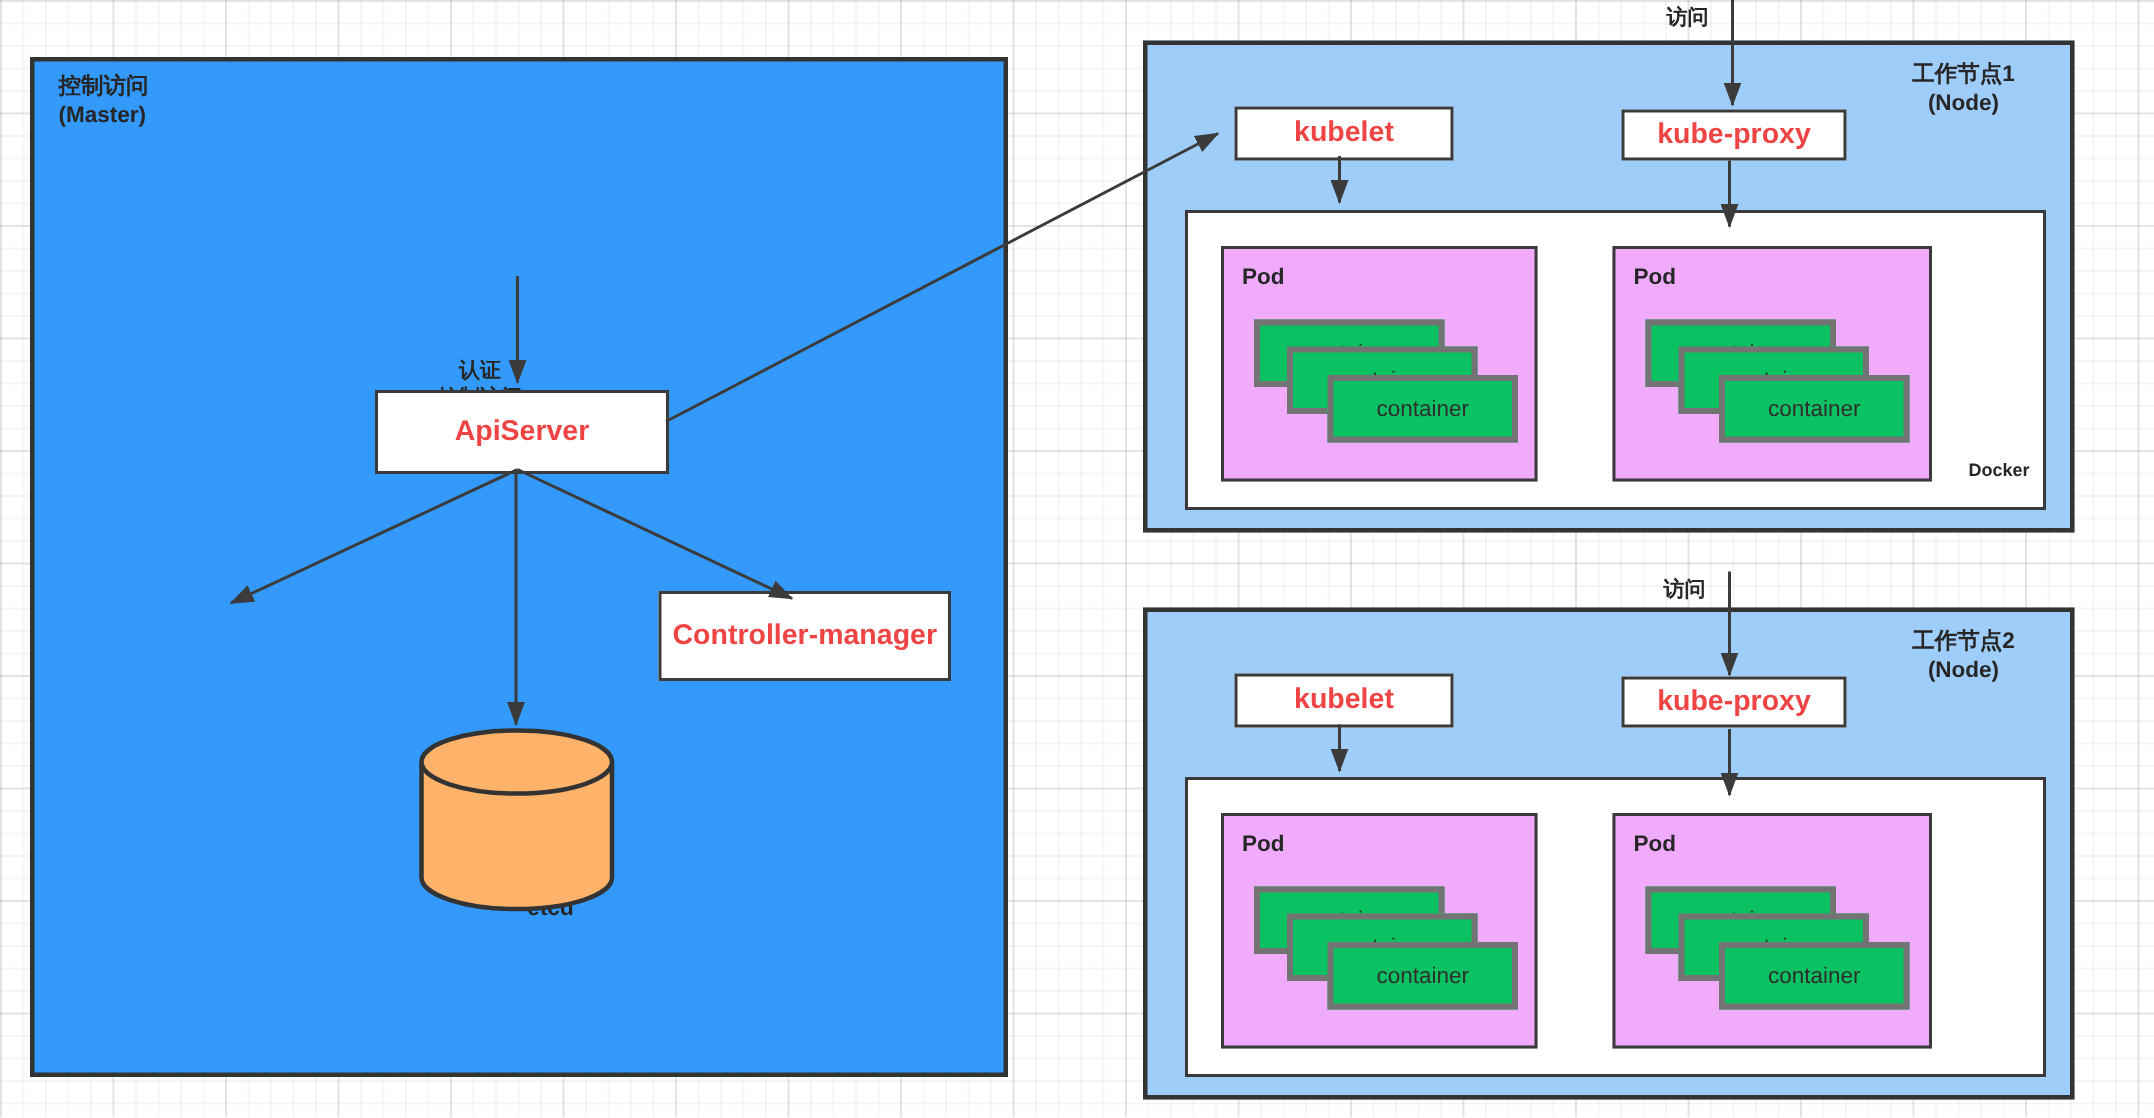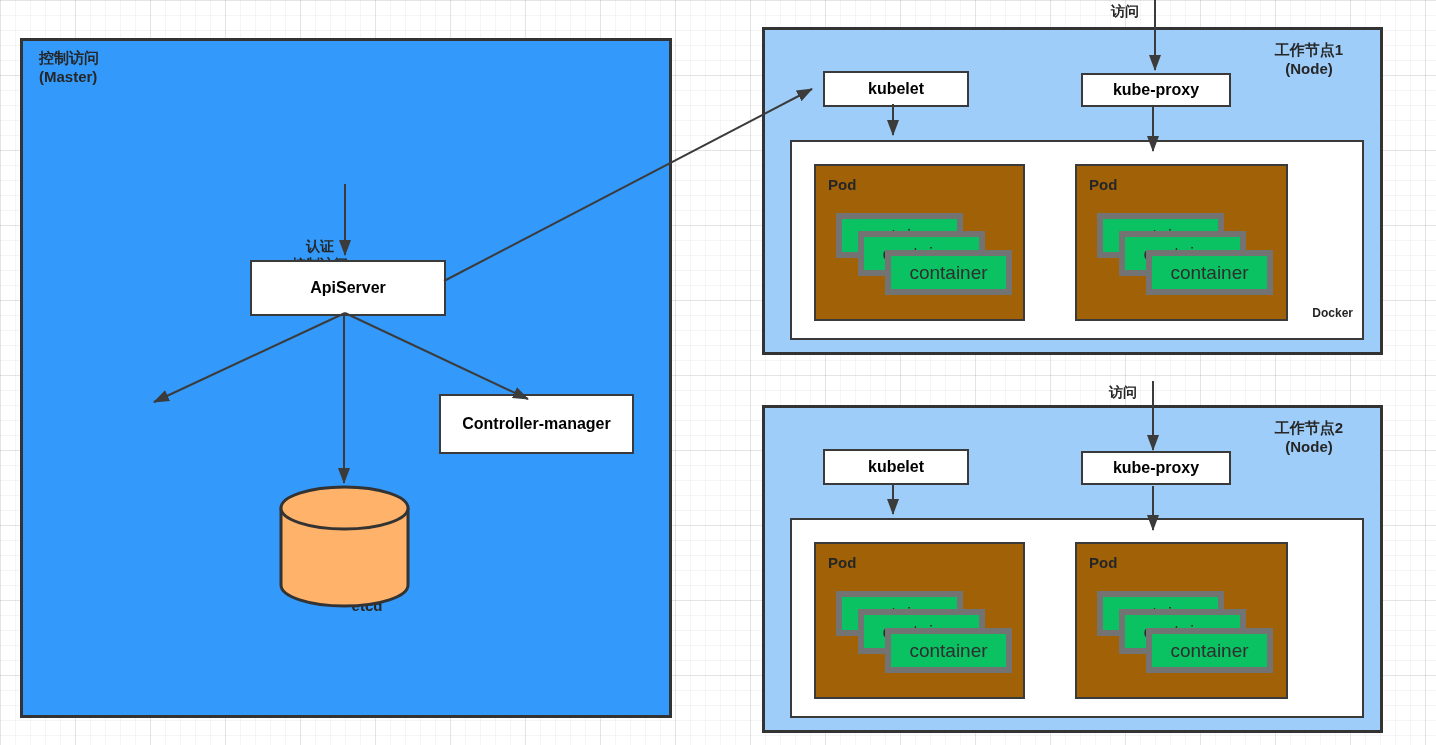--- a/index.html
+++ b/index.html
@@ -18,36 +18,36 @@
   
   .master-box{left:20px;top:38px;width:652px;height:680px;background:#3399fa;border:3px solid #333;}
   .node-box{width:621px;height:328px;background:#9ecdf9;border:3px solid #333;left:762px;}
   .node1{top:27px;}
   .node2{top:405px;}
   .region-title{font-weight:bold;font-size:15px;line-height:19px;}
   .master-title{left:16px;top:7px;text-align:left;}
   .node-title{top:10px;right:10px;width:122px;text-align:center;}
   
   .wbox{background:#fff;border:2px solid #3a3a3a;display:flex;align-items:center;justify-content:center;
-        font-weight:bold;font-size:16px;color:#000000;}
+        font-weight:bold;font-size:19px;color:#ef4444;}
   .kuberctl{left:233px;top:108px;width:184px;height:38px;}
   .apiserver{left:227px;top:219px;width:196px;height:56px;}
   .scheduler{left:32px;top:372px;width:195px;height:56px;}
   .controller{left:416px;top:353px;width:195px;height:60px;}
   .kubelet{left:58px;top:41px;width:146px;height:36px;}
   .kubeproxy{left:316px;top:43px;width:150px;height:34px;}
   
   .docker{left:25px;top:110px;width:574px;height:200px;background:#fff;border:2px solid #3a3a3a;}
   .docker-label{right:9px;bottom:18px;font-weight:bold;font-size:12px;}
-  .pod{background:#a16207;border:2px solid #3a3a3a;}
+  .pod{background:#f0abfc;border:2px solid #3a3a3a;}
   .podA{left:22px;top:22px;width:211px;height:157px;}
   .podB{left:283px;top:22px;width:213px;height:157px;}
   .pod-label{left:12px;top:10px;font-weight:bold;font-size:15px;}
-  .ctr{width:127px;height:45px;background:#0bc263;border:6px solid #737373;
-       display:flex;align-items:center;justify-content:center;font-size:19px;color:#253c30;color:#2e2e2e;}
+  .ctr{width:127px;height:45px;background:#0bc263;border:4px solid #737373;
+       display:flex;align-items:center;justify-content:center;font-size:15px;color:#253c30;color:#2e2e2e;}
   .c1{left:20px;top:47px;}
   .c2{left:42px;top:65px;}
   .c3{left:69px;top:84px;}
   
   .auth-label{left:252px;top:196px;width:90px;text-align:center;font-weight:bold;font-size:14px;line-height:18px;}
   .etcd-label{left:294px;top:556px;width:100px;text-align:center;font-weight:bold;font-size:15px;}
   .visit{width:46px;text-align:right;font-weight:bold;font-size:14px;}
   .v1{left:1093px;top:3px;}
   .v2{left:1091px;top:384px;}
   svg.arrows{position:absolute;left:0;top:0;z-index:5;pointer-events:none;}

